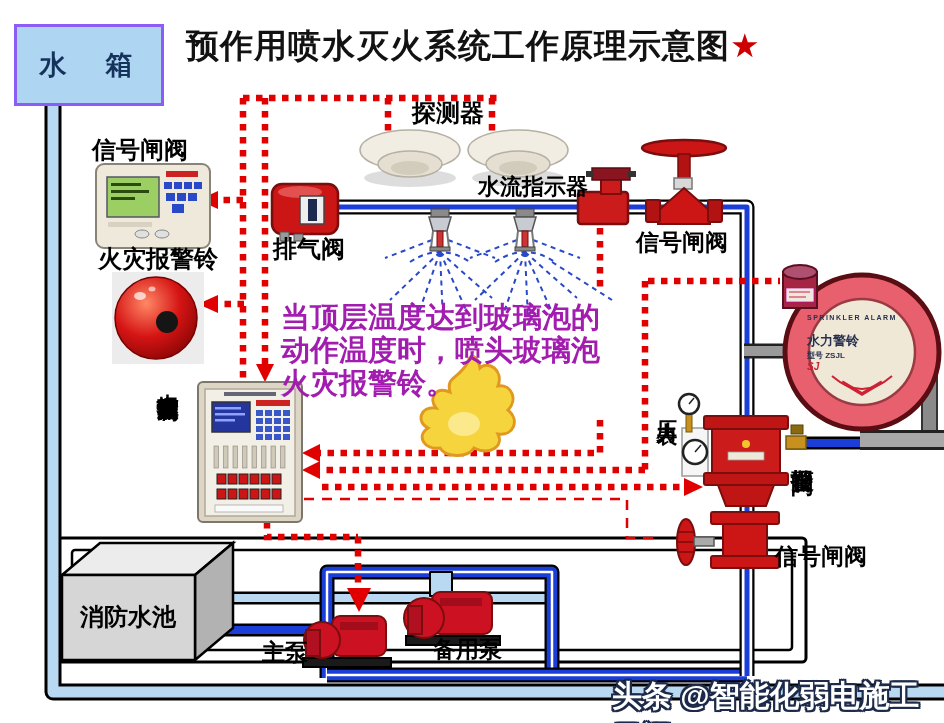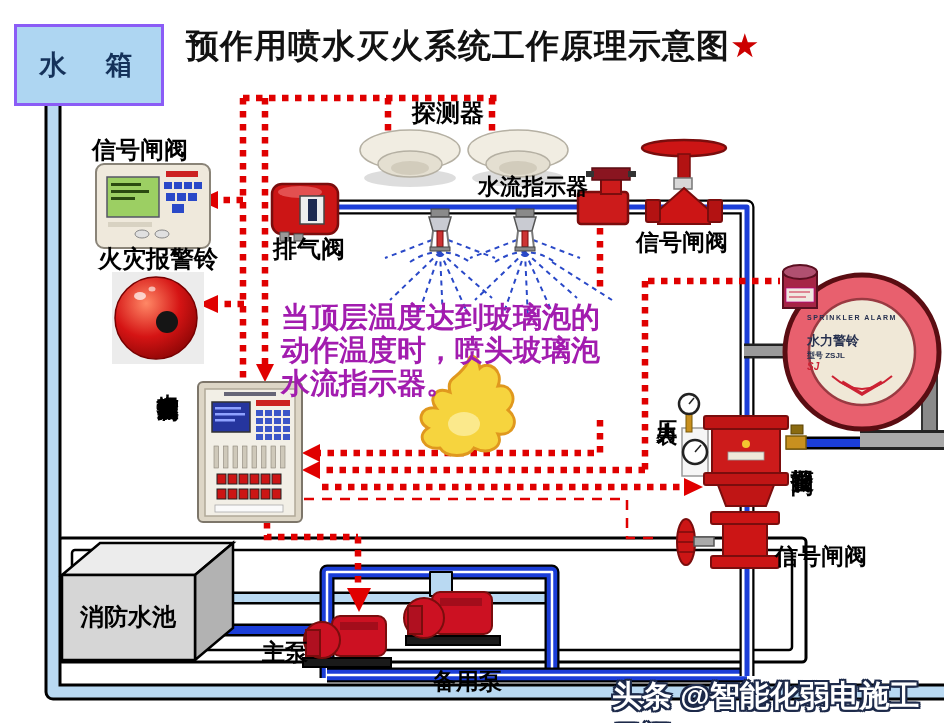--- a/index.html
+++ b/index.html
@@ -320,26 +320,26 @@
 <div class="lbl" style="left:412px;top:100px;font-size:24px;">探测器</div>
 <div class="lbl" style="left:273px;top:236px;font-size:24px;text-align:right;">排气阀</div>
 <div class="lbl" style="left:478px;top:175px;font-size:22px;">水流指示器</div>
 <div class="lbl" style="left:636px;top:230px;font-size:23px;">信号闸阀</div>
 <div class="lbl v" style="left:655px;top:404px;font-size:21px;">压力表</div>
 <div class="lbl v" style="left:790px;top:450px;font-size:23px;">报警阀</div>
 <div class="lbl" style="left:775px;top:544px;font-size:23px;">信号闸阀</div>
 <div class="lbl v" style="left:156px;top:376px;font-size:22px;letter-spacing:1px;">火灾报警控制器</div>
 <div class="lbl" style="left:80px;top:604px;font-size:24px;">消防水池</div>
 <div class="lbl" style="left:262px;top:640px;font-size:23px;">主泵</div>
-<div class="lbl" style="left:433px;top:669px;font-size:23px;text-align:center;">备用泵</div>
+<div class="lbl" style="left:433px;top:637px;font-size:23px;text-align:center;">备用泵</div>
 
 <div class="note">
   <div>当顶层温度达到玻璃泡的</div>
   <div>动作温度时，喷头玻璃泡</div>
-  <div>水流指示器。</div>
+  <div>火灾报警铃。</div>
 </div>
 
 <div class="bell-t" style="left:807px;top:314px;width:110px;font-size:7px;letter-spacing:1.5px;font-weight:bold;">SPRINKLER ALARM</div>
 <div class="bell-t" style="left:807px;top:332px;width:110px;font-size:13px;font-weight:bold;">水力警铃</div>
 <div class="bell-t" style="left:807px;top:350px;width:110px;font-size:8px;font-weight:bold;">型号 ZSJL</div>
 <div class="bell-t" style="left:807px;top:361px;width:110px;font-size:10px;font-weight:bold;color:#cc2233;font-style:italic;">SJ</div>
 
 <div class="wm">头条 @智能化弱电施工日记</div>
 
 </div>

